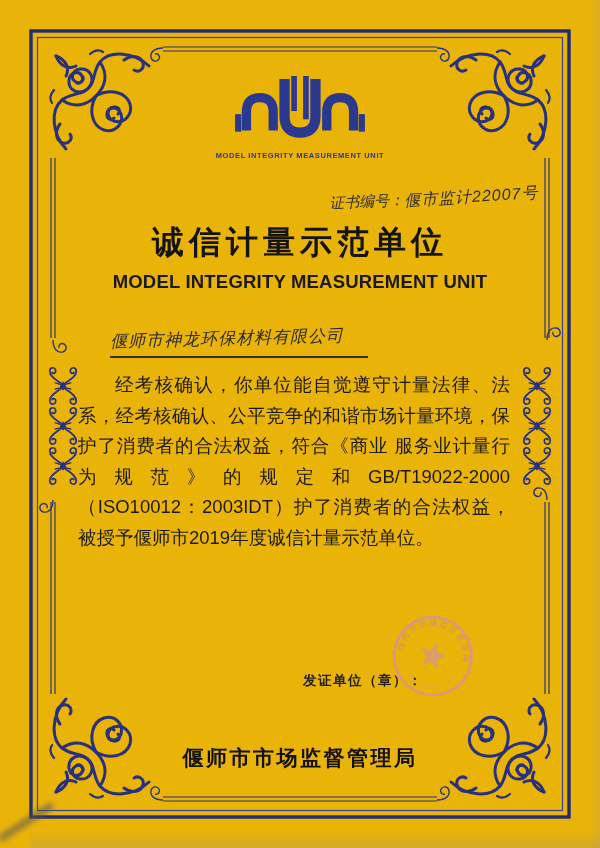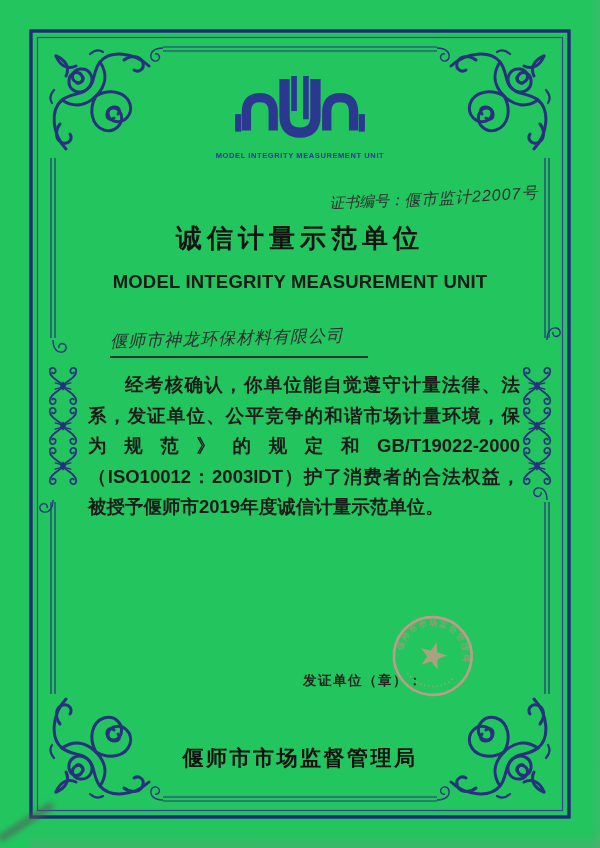--- a/index.html
+++ b/index.html
@@ -1,43 +1,43 @@
 <!DOCTYPE html>
 <html><head>
 <meta charset="utf-8">
 <style>
   html,body{margin:0;padding:0;background:#ffffff;}
   .certificate{
-    position:relative;width:600px;height:848px;background:#22c55e;overflow:hidden;
+    position:relative;width:600px;height:848px;background:#eab308;overflow:hidden;
     font-family:"Liberation Sans","DejaVu Sans",sans-serif;color:#1c1c1c;
   }
   .abs{position:absolute;}
   .border-layer{left:0;top:0;width:600px;height:848px;}
   
   .logo-box{left:232px;top:70px;width:136px;height:80px;}
   .logo-caption{left:0;right:0;top:151px;text-align:center;
     font-size:7.5px;font-weight:bold;letter-spacing:.6px;color:#2b3890;}
   
   .cert-no{top:184px;right:62px;font-size:15px;color:#2e2e32;white-space:nowrap;
     transform:rotate(-2.5deg);transform-origin:right center;}
   .hand{font-style:italic;display:inline-block;}
   .cert-no .val{font-size:16px;transform:rotate(-1deg);letter-spacing:1px;}
   
   .title-zh{left:0;right:0;top:221px;text-align:center;
     font-family:"DejaVu Serif","Liberation Serif",serif;
-    font-size:26px;font-weight:900;letter-spacing:5px;color:#141414;white-space:nowrap;}
+    font-size:32px;font-weight:900;letter-spacing:5px;color:#141414;white-space:nowrap;}
   .title-en{left:0;right:0;top:271px;text-align:center;
     font-size:18.5px;font-weight:800;letter-spacing:.2px;color:#1a1a1a;white-space:nowrap;}
   
   .company{left:110px;top:327px;width:258px;border-bottom:2px solid #2f2f33;
     padding-bottom:6px;font-size:17px;color:#2d2d30;}
   .company .hand{transform:rotate(-1.5deg);letter-spacing:1px;}
   
-  .body-par{left:88px;top:370px;width:432px;font-size:18.5px;line-height:30.5px;
-    color:#1b1b1b;font-weight:700;}
+  .body-par{left:78px;top:370px;width:432px;font-size:18.5px;line-height:30.5px;
+    color:#1b1b1b;font-weight:400;}
   .body-par .line{text-align:justify;text-align-last:justify;}
   .body-par .line.first{text-indent:2em;}
   .body-par .line.last{text-align:right;text-align-last:left;}
   
   .issue-label{left:303px;top:672px;font-size:13.5px;font-weight:bold;
     letter-spacing:1.5px;color:#222;}
   .seal{left:389px;top:610px;width:88px;height:88px;transform:rotate(6deg);opacity:.88;}
   
   .issuer{left:0;right:0;top:744px;text-align:center;font-size:21px;font-weight:bold;
     letter-spacing:2.5px;color:#111;}
@@ -135,21 +135,22 @@
 
   <div class="abs title-zh">诚信计量示范单位</div>
   <div class="abs title-en">MODEL INTEGRITY MEASUREMENT UNIT</div>
 
   <div class="abs company">
     <span class="hand">偃师市神龙环保材料有限公司</span>
   </div>
 
   <div class="abs body-par">
     <div class="line first">经考核确认，你单位能自觉遵守计量法律、法</div>
-    <div class="line">系，发证单位、公平竞争的和谐市场计量环境，保</div>
+    <div class="line">系，经考核确认、公平竞争的和谐市场计量环境，保</div>
+    <div class="line">护了消费者的合法权益，符合《商业 服务业计量行</div>
     <div class="line">为规范》的规定和GB/T19022-2000</div>
     <div class="line">（ISO10012：2003IDT）护了消费者的合法权益，</div>
     <div class="line last">被授予偃师市2019年度诚信计量示范单位。</div>
   </div>
 
   <div class="abs issue-label">发证单位（章）：</div>
 
   <svg class="abs seal" viewBox="0 0 86 86">
     <circle cx="43" cy="45" r="38" fill="none" stroke="#d8958d" stroke-width="2.6"></circle>
     <path id="sealArc" d="M13,45 A30,30 0 1 1 73,45" fill="none"></path>

